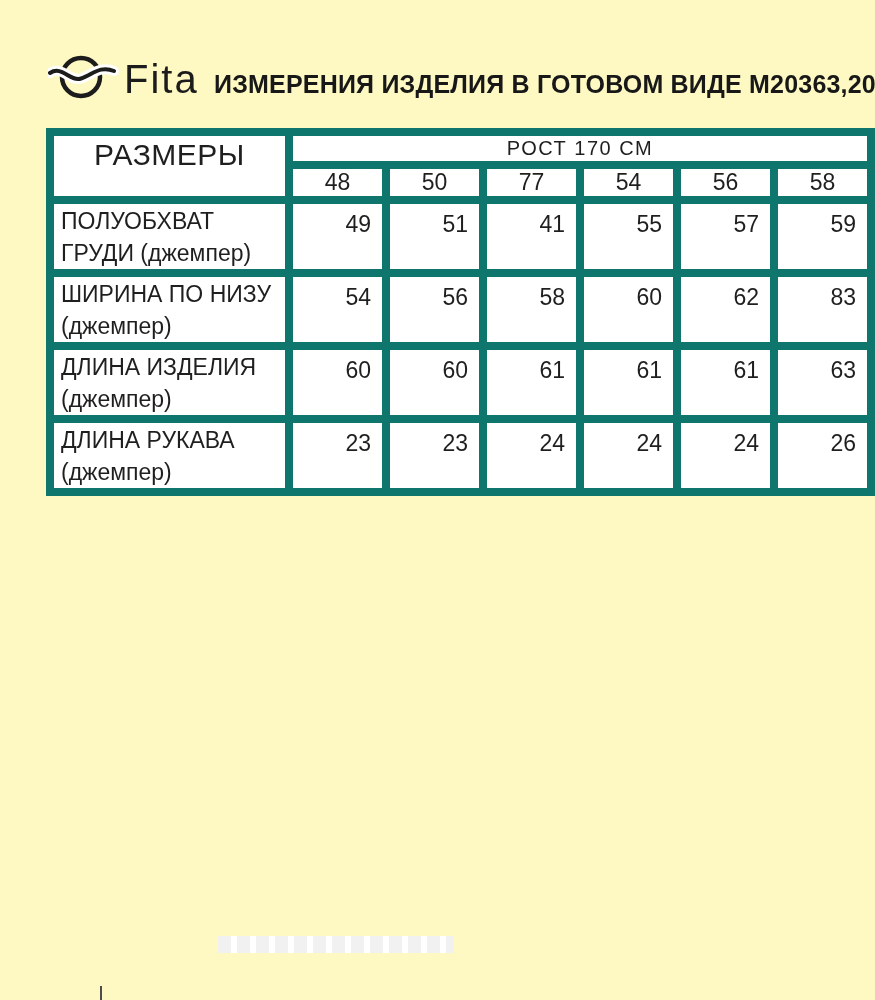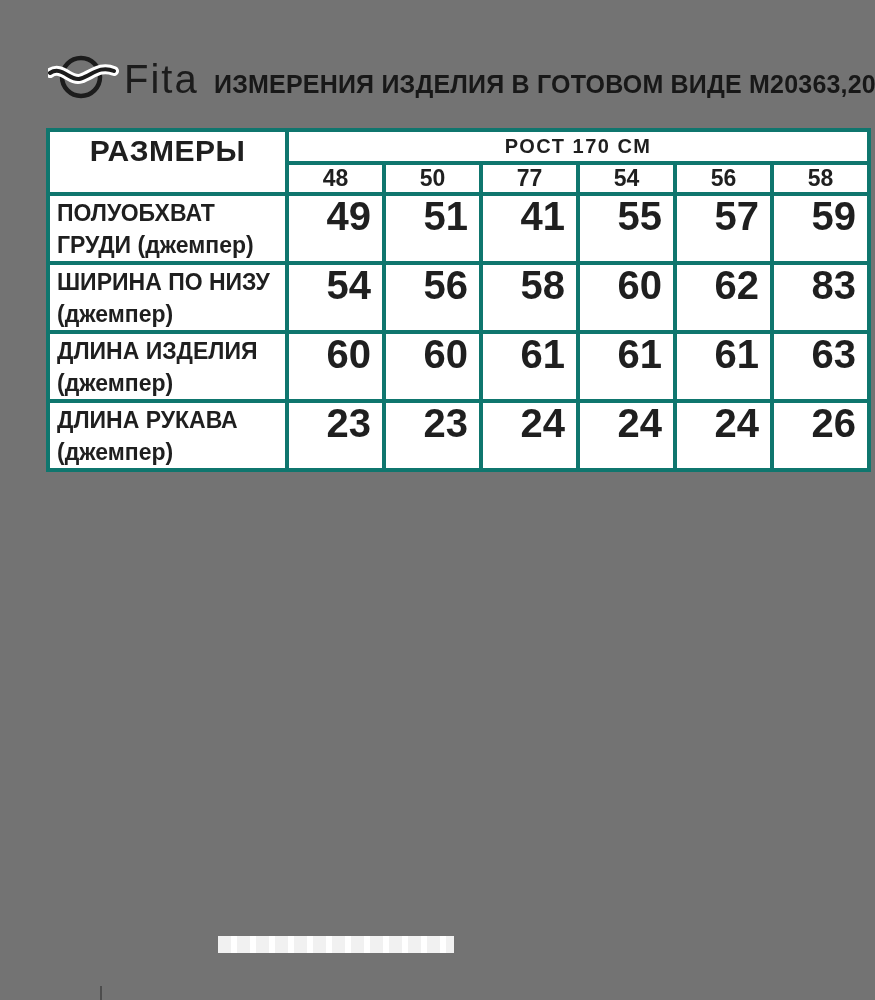--- a/index.html
+++ b/index.html
@@ -3,21 +3,21 @@
 <meta charset="utf-8">
 <style>
   * { margin: 0; padding: 0; box-sizing: border-box; }
   html, body { background: #ffffff; }
   body { font-family: "Liberation Sans", sans-serif; color: #1f1f1f; }
 
   .page {
     position: relative;
     width: 875px;
     height: 1000px;
-    background: #737373;
+    background: #fef9c3;
     overflow: hidden;
   }
 
   
   .logo {
     position: absolute;
     left: 48px;
     top: 50px;
     width: 150px;
     height: 52px;
@@ -52,23 +52,23 @@
     position: absolute;
     left: 46px;
     top: 128px;
     width: 822px;
     border-collapse: collapse;
     table-layout: fixed;
     color: #1f1f1f;
   }
   table.size-table th,
   table.size-table td {
-    border: 4px solid #0f766e;
+    border: 8px solid #0f766e;
     background: #ffffff;
-    font-weight: 700;
+    font-weight: 400;
   }
   col.c-label { width: 239px; }
   col.c-size  { width: 97px; }
 
   tr.r-group { height: 33px; }
   tr.r-sizes { height: 31px; }
   tr.r-data  { height: 52px; }
 
   th.corner {
     vertical-align: top;
@@ -93,21 +93,21 @@
     text-align: left;
     vertical-align: top;
     font-size: 23px;
     line-height: 32px;
     padding: 1px 2px 0 7px;
     white-space: pre-line;
   }
   td.val {
     text-align: right;
     vertical-align: top;
-    font-size: 40px;
+    font-size: 23px;
     line-height: 36px;
     padding: 2px 11px 0 8px;
   }
 
   
   .watermark {
     position: absolute;
     left: 218px;
     top: 936px;
     width: 236px;

